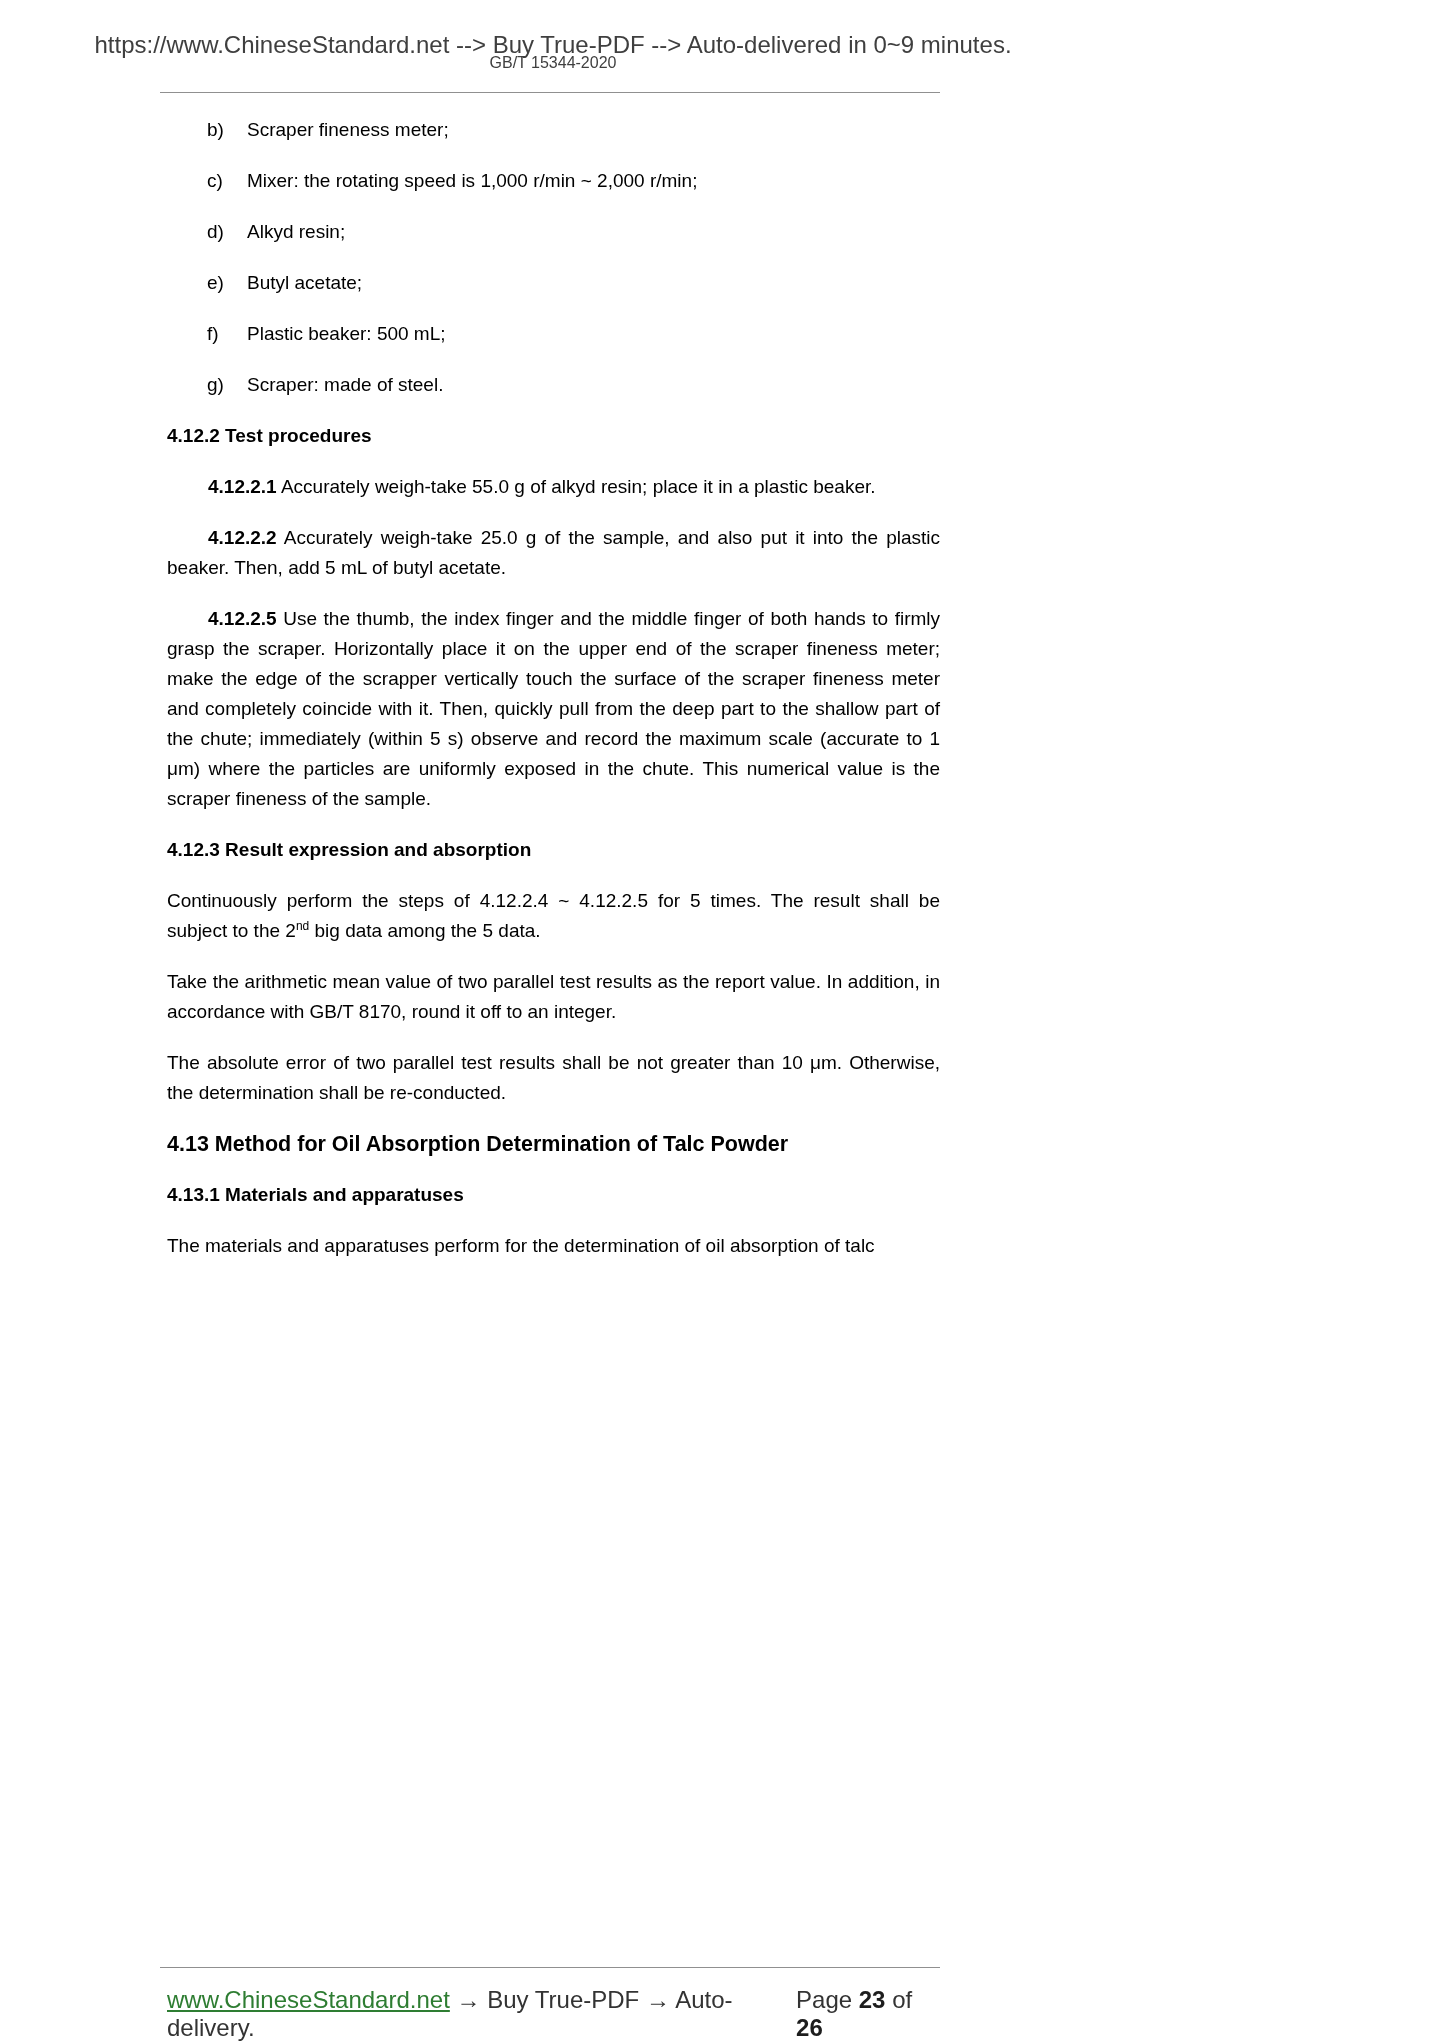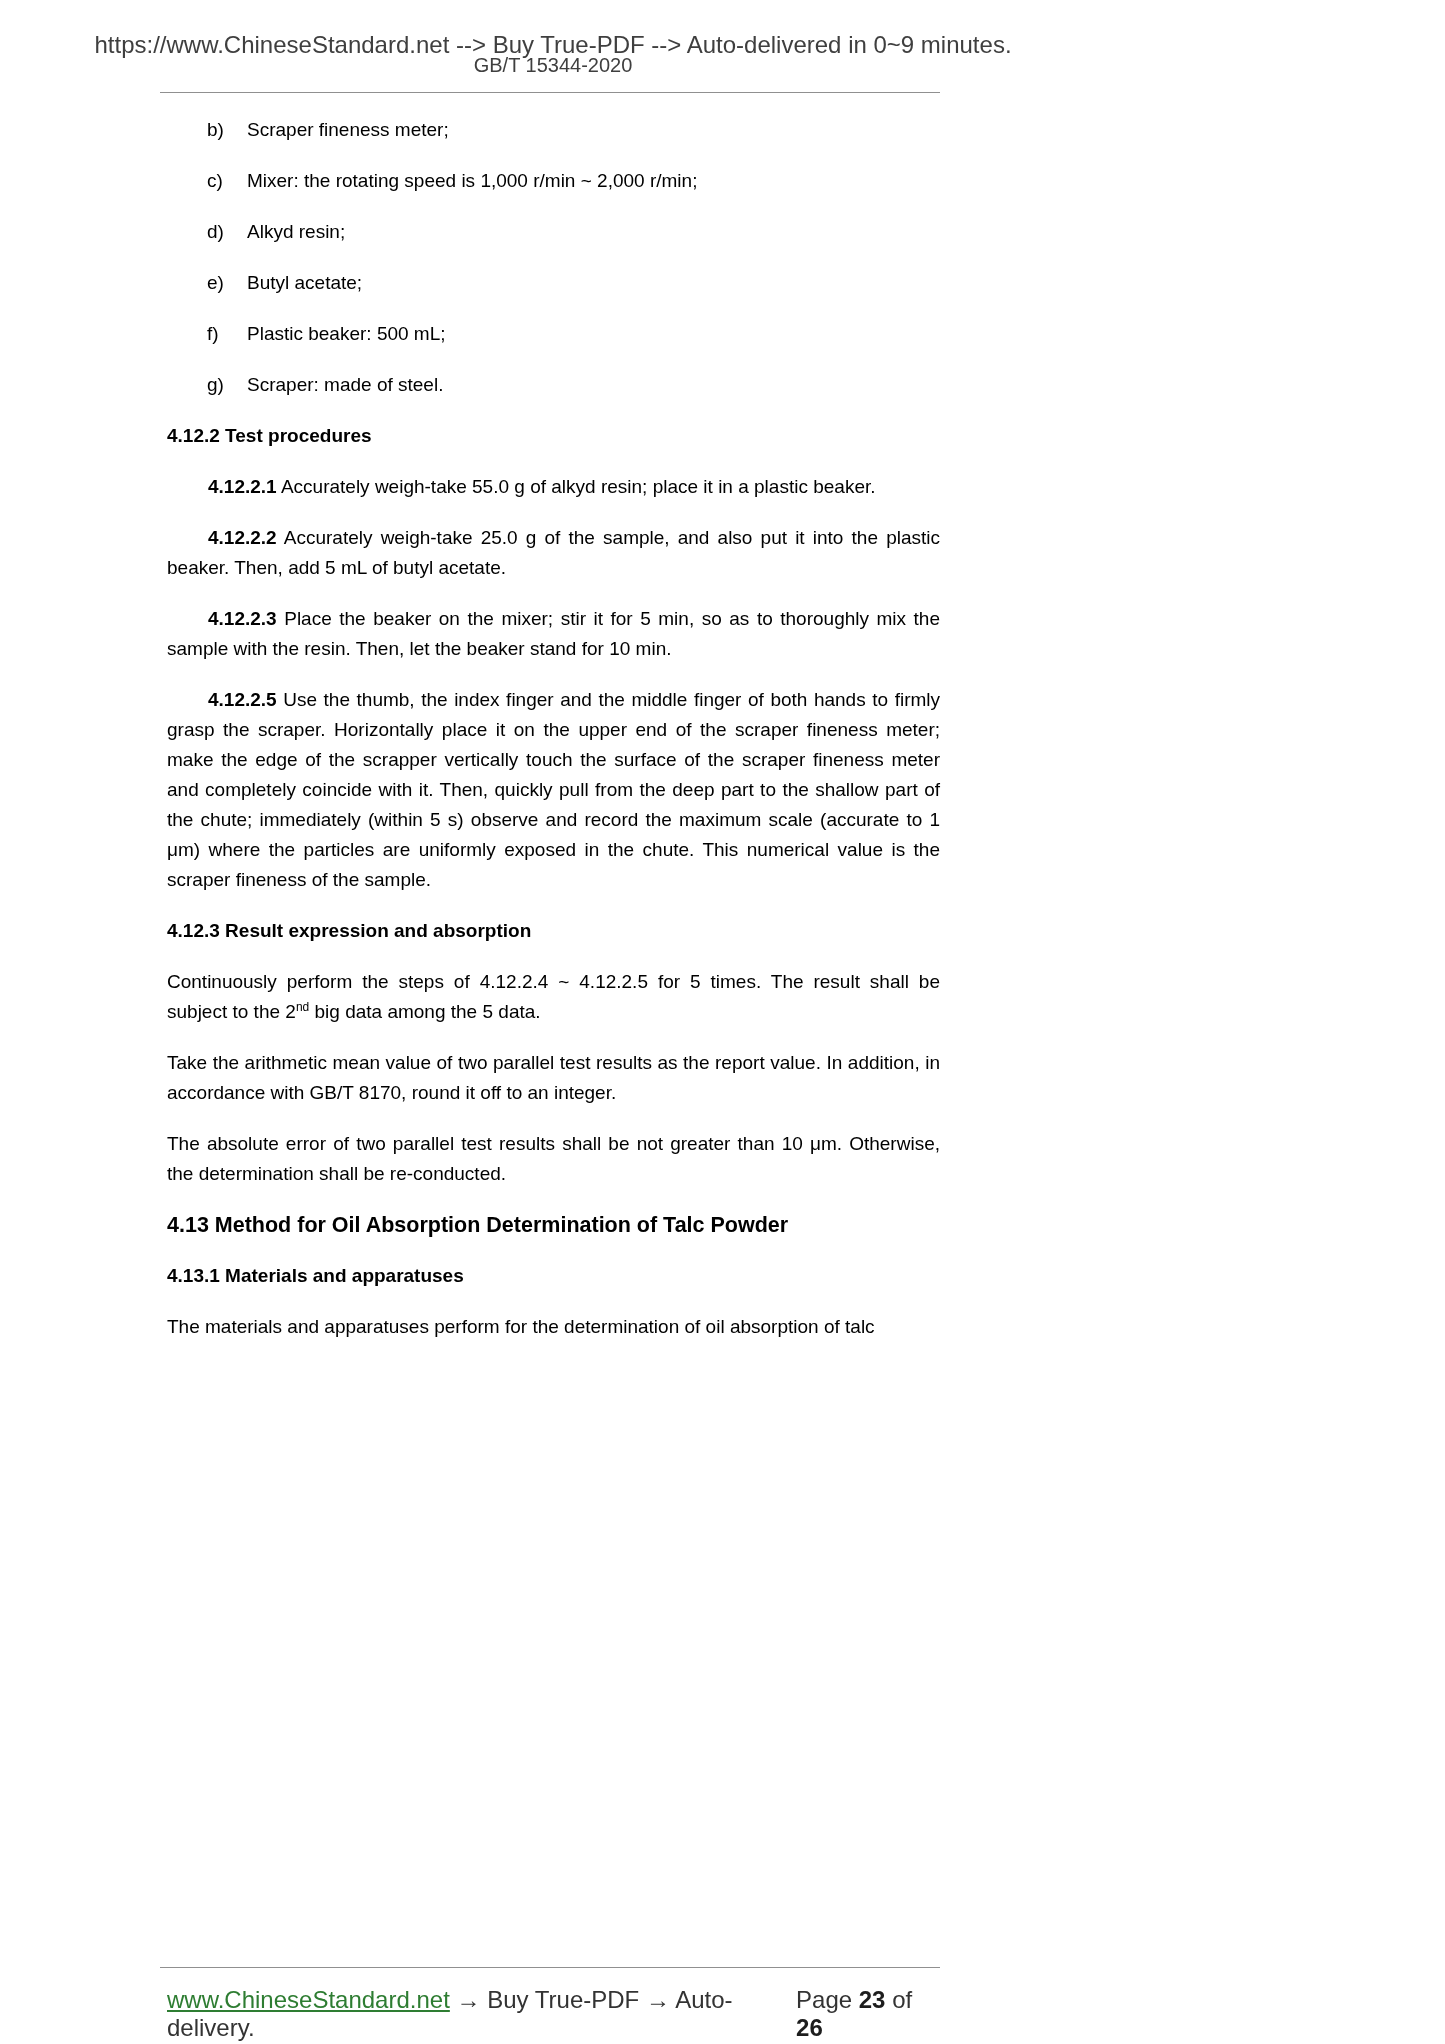--- a/index.html
+++ b/index.html
@@ -20,21 +20,21 @@
     white-space: nowrap;
     font-size: 24px;
     color: var(--muted-text, #3f3f3f);
   }
   .doc-code {
     position: absolute;
     top: 54px;
     left: 553px;
     transform: translateX(-50%);
     white-space: nowrap;
-    font-size: 20px;
+    font-size: 16px;
     color: var(--muted-text, #3f3f3f);
   }
   .rule {
     position: absolute;
     left: 160px;
     width: 780px;
     height: 0;
     border-top: 1px solid var(--rule-color, #909090);
   }
   .rule-top { top: 92px; }
@@ -89,21 +89,20 @@
     <div class="block list-item"><span class="li-marker">e)</span><span>Butyl acetate;</span></div>
     <div class="block list-item"><span class="li-marker">f)</span><span>Plastic beaker: 500 mL;</span></div>
     <div class="block list-item"><span class="li-marker">g)</span><span>Scraper: made of steel.</span></div>
 
     <div class="block hd">4.12.2 Test procedures</div>
 
     <p class="block"><strong class="clause-num">4.12.2.1</strong> <span>Accurately weigh-take 55.0 g of alkyd resin; place it in a plastic beaker.</span></p>
 
     <p class="block"><strong class="clause-num">4.12.2.2</strong> <span>Accurately weigh-take 25.0 g of the sample, and also put it into the plastic beaker. Then, add 5 mL of butyl acetate.</span></p>
 
-    <p class="block"><strong class="clause-num">4.12.2.3</strong> <span>Place the beaker on the mixer; stir it for 5 min, so as to thoroughly mix the sample with the resin. Then, let the beaker stand for 10 min.</span></p>
 
 
     <p class="block"><strong class="clause-num">4.12.2.5</strong> <span>Use the thumb, the index finger and the middle finger of both hands to firmly grasp the scraper. Horizontally place it on the upper end of the scraper fineness meter; make the edge of the scrapper vertically touch the surface of the scraper fineness meter and completely coincide with it. Then, quickly pull from the deep part to the shallow part of the chute; immediately (within 5 s) observe and record the maximum scale (accurate to 1 μm) where the particles are uniformly exposed in the chute. This numerical value is the scraper fineness of the sample.</span></p>
 
     <div class="block hd">4.12.3 Result expression and absorption</div>
 
     <p class="block"><span>Continuously perform the steps of 4.12.2.4 ~ 4.12.2.5 for 5 times. The result shall be subject to the 2</span><sup class="sup">nd</sup><span> big data among the 5 data.</span></p>
 
     <p class="block">Take the arithmetic mean value of two parallel test results as the report value. In addition, in accordance with GB/T 8170, round it off to an integer.</p>
 

